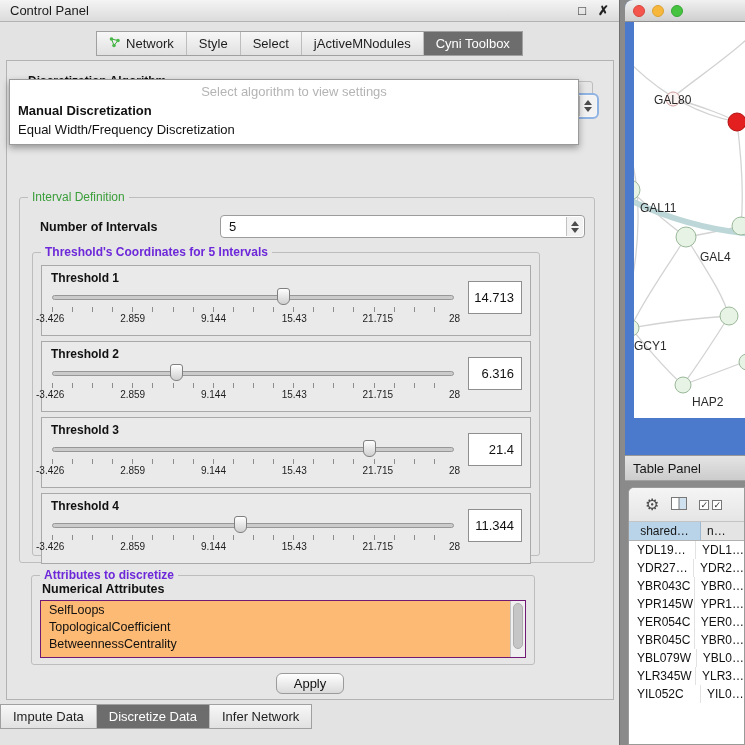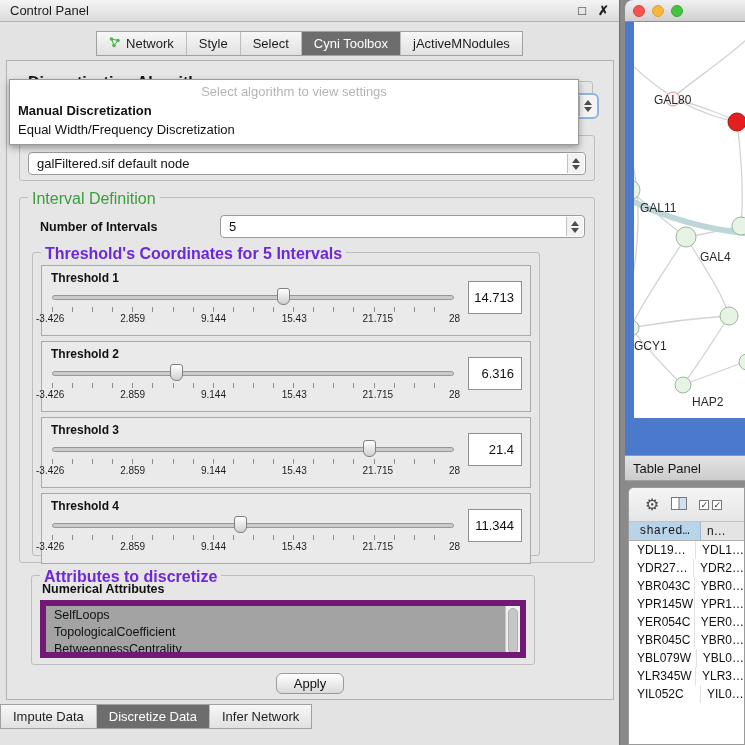--- a/index.html
+++ b/index.html
@@ -16,21 +16,21 @@
 
 .cp-tabbar { position:absolute; top:31px; left:0; right:0; display:flex; justify-content:center; }
 .tabstrip { display:inline-flex; border:1px solid #a0a0a0; border-radius:0; overflow:hidden; background:linear-gradient(#f7f7f7,#e1e1e1); }
 .tab { font-size:13px; padding:4px 12px; color:#1d1d1d; border-left:1px solid #bdbdbd; display:flex; align-items:center; gap:5px; white-space:nowrap; }
 .tab:first-child { border-left:none; }
 .tab.sel { background:#6d6d6d; color:#fff; }
 
 .cp-body { position:absolute; left:6px; top:60px; width:608px; height:640px; background:#e6e6e6; border:1px solid #b3b3b3; }
 
 .group { position:absolute; border:1px solid #bdbdbd; border-radius:3px; }
-.group-title { position:absolute; top:-8px; left:8px; background:#e6e6e6; padding:0 4px; font-size:16px; color:#141414; white-space:nowrap; }
+.group-title { position:absolute; top:-8px; left:8px; background:#e6e6e6; padding:0 4px; font-size:12px; color:#141414; white-space:nowrap; }
 .group-title.bold { font-weight:bold; }
 .group-title.green { color:#3a9e3a; }
 .group-title.blue { color:#6d28d9;font-weight:bold; }
 
 
 .algo-group { left:8px; top:20px; width:578px; height:30px; }
 
 
 .combo-frag { position:absolute; left:560px; top:32px; width:32px; height:26px; background:#f6f6f6; border:2px solid #8fb3e3; border-radius:6px; z-index:5; }
 
@@ -61,21 +61,21 @@
 .slider { position:absolute; left:10px; top:22px; width:402px; height:18px; }
 .track { position:absolute; left:0; right:0; top:7px; height:5px; background:#cbcbcb; border:1px solid #979797; border-radius:3px; }
 .thumb { position:absolute; top:0; width:13px; height:17px; background:linear-gradient(#ffffff,#cfcfcf); border:1px solid #808080; border-radius:3px 3px 6px 6px; }
 .ticks { position:absolute; left:10px; top:41px; width:402px; height:5px; background:repeating-linear-gradient(to right, #8d8d8d 0 1px, transparent 1px 20.1px); }
 .scale { position:absolute; left:-6px; top:47px; width:424px; display:flex; justify-content:space-between; font-size:10px; color:#1d1d1d; }
 .valbox { position:absolute; right:8px; top:15px; width:54px; height:33px; background:#fff; border:1px solid #8f8f8f; font-size:13px; color:#111; display:flex; align-items:center; justify-content:flex-end; padding-right:7px; }
 
 
 .attr-group { left:24px; top:514px; width:504px; height:90px; }
 .attr-list-label { position:absolute; left:10px; top:6px; font-size:12.5px; font-weight:bold; color:#111; }
-.listbox { position:absolute; left:8px; right:8px; top:24px; bottom:6px; background:#a3a3a3; border:6px solid #701a75; overflow:hidden; }
+.listbox { position:absolute; left:8px; right:8px; top:24px; bottom:6px; background:#fdba74; border:1px solid #701a75; overflow:hidden; }
 .list-item { font-size:12.5px; color:#111; padding:1px 0 0 8px; line-height:16px; white-space:nowrap; }
 .sbar { position:absolute; right:0; top:0; bottom:0; width:15px; background:#f0f0f0; border-left:1px solid #c4c4c4; }
 .sthumb { position:absolute; left:2px; right:2px; top:2px; height:46px; background:#c6c6c6; border:1px solid #aeaeae; border-radius:5px; }
 
 .apply-btn { position:absolute; left:50%; top:612px; transform:translateX(-50%); width:68px; height:21px; background:linear-gradient(#ffffff,#dadada); border:1px solid #9b9b9b; border-radius:6px; font-size:13px; color:#111; display:flex; align-items:center; justify-content:center; }
 
 .cp-bottom-tabs { position:absolute; top:704px; left:0; right:0; display:flex; justify-content:flex-start; }
 
 
 .net-win { position:absolute; left:625px; top:0; width:120px; height:455px; border-radius:8px 0 0 0; overflow:hidden; background:#4b79cc; }
@@ -89,21 +89,21 @@
 
 .tp-titlebar { position:absolute; left:625px; top:455px; width:120px; height:26px; background:linear-gradient(#e4e4e4,#cccccc); border-top:1px solid #979797; border-bottom:1px solid #9f9f9f; display:flex; align-items:center; padding-left:8px; font-size:13px; color:#161616; }
 .tp-win { position:absolute; left:628px; top:487px; width:117px; height:258px; background:#ececec; border:1px solid #9a9a9a; border-radius:6px 0 0 0; overflow:hidden; }
 .tp-toolbar { position:absolute; top:0; left:0; right:0; height:34px; display:flex; align-items:center; gap:12px; padding-left:16px; border-bottom:1px solid #c4c4c4; background:linear-gradient(#f5f5f5,#e5e5e5); }
 .gear { font-size:16px; color:#4c4c4c; line-height:1; }
 .cb-pair { display:flex; gap:3px; }
 .cb { width:10px; height:10px; border:1px solid #777; background:#fff; font-size:9px; line-height:9px; color:#333; text-align:center; }
 .cb::after { content:"\2713"; }
 .tp-table { position:absolute; top:34px; left:0; right:0; bottom:0; background:#fff; }
 .tp-header { display:flex; height:19px; border-bottom:1px solid #b2b2b2; background:#e4e4e4; font-size:12px; color:#161616; }
-.tp-header .c1 { width:72px; background:#b9d3e9; border-right:1px solid #9fb9d1; display:flex; align-items:center; justify-content:center;font-family:Liberation Mono, monospace; }
+.tp-header .c1 { width:72px; background:#b9d3e9; border-right:1px solid #9fb9d1; display:flex; align-items:center; justify-content:center; }
 .tp-header .c2 { flex:1; display:flex; align-items:center; padding-left:6px; }
 .tp-row { display:flex; height:18px; font-size:12px; color:#111; }
 .tp-row .c1 { width:72px; padding-left:8px; border-right:1px solid #e2e2e2; display:flex; align-items:center; white-space:nowrap; }
 .tp-row .c2 { flex:1; padding-left:6px; display:flex; align-items:center; white-space:nowrap; }
 </style>
 </head>
 <body>
 
 <div class="screen">
 
@@ -127,25 +127,25 @@
               </svg>
           </span>
           <span>Network</span>
         </div>
         <div class="tab">
             <span>Style</span>
           </div>
         <div class="tab">
             <span>Select</span>
           </div>
+        <div class="tab">
+            <span>jActiveMNodules</span>
+          </div>
         <div class="tab sel">
             <span>Cyni Toolbox</span>
-          </div>
-        <div class="tab">
-            <span>jActiveMNodules</span>
           </div>
       </div>
     </div>
 
     <div class="cp-body">
 
       <div class="group algo-group">
         <span class="group-title bold">Discretization Algorithm</span>
       </div>
       <div class="combo-frag">
@@ -154,30 +154,20 @@
             <span class="arr-down"></span>
           </span>
       </div>
 
       <div class="dropdown">
         <div class="dd-header">Select algorithm to view settings</div>
         <div class="dd-opt bold">Manual Discretization</div>
         <div class="dd-opt">Equal Width/Frequency Discretization</div>
       </div>
 
-      <div class="group td-group">
-        <span class="group-title">Table Data</span>
-        <div class="combo td-combo">
-          <span>galFiltered.sif default node</span>
-          <span class="stepper">
-              <span class="arr-up"></span>
-              <span class="arr-down"></span>
-            </span>
-        </div>
-      </div>
 
       <div class="group int-group">
         <span class="group-title green">Interval Definition</span>
         <span class="num-label">Number of Intervals</span>
         <div class="combo num-combo">
           <span>5</span>
           <span class="stepper">
               <span class="arr-up"></span>
               <span class="arr-down"></span>
             </span>

